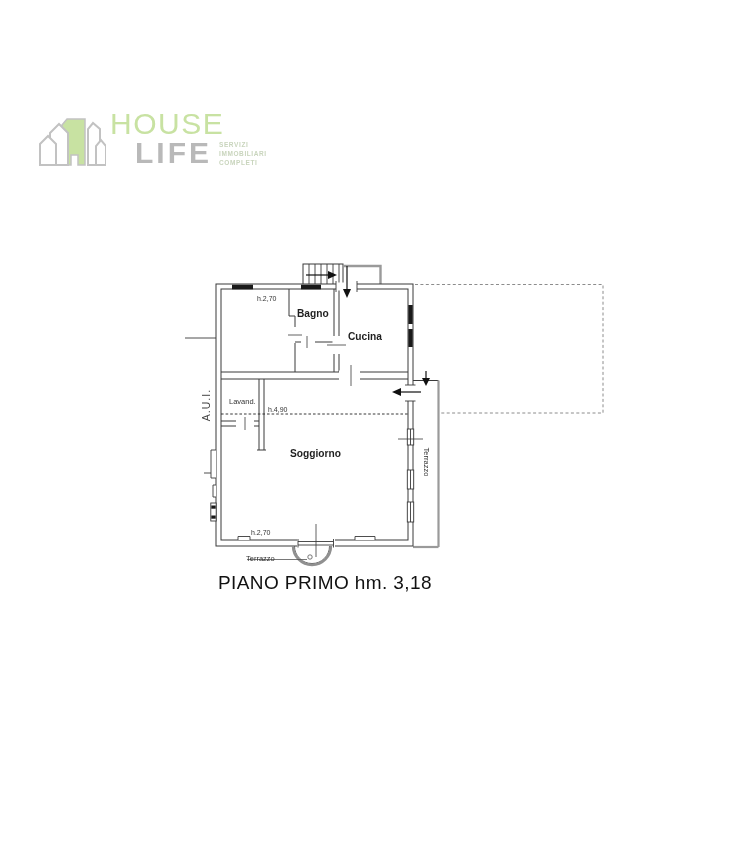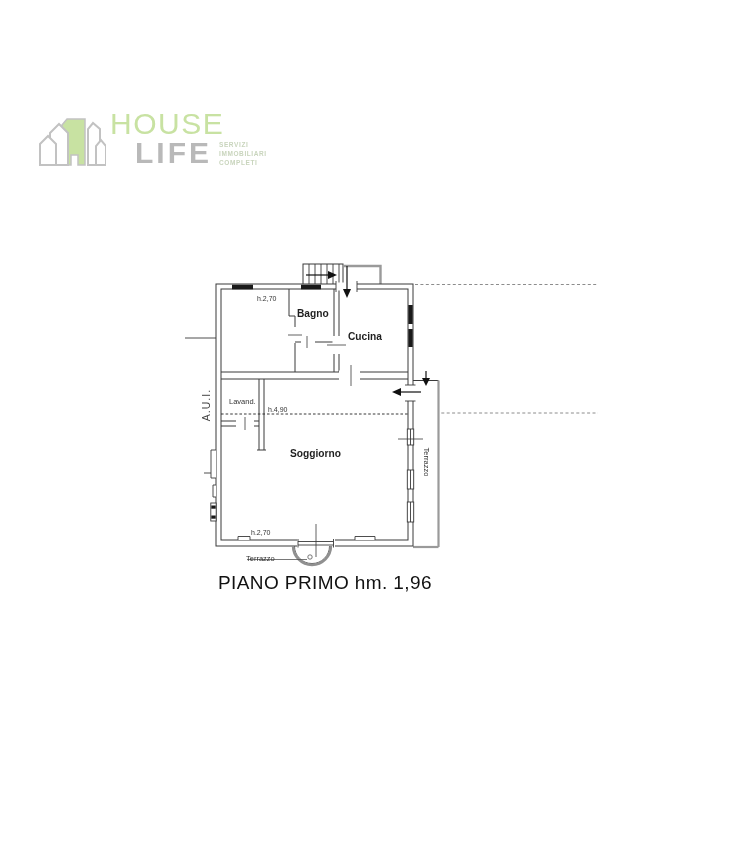--- a/index.html
+++ b/index.html
@@ -1,18 +1,19 @@
 <!DOCTYPE html>
 <html><head>
 <meta charset="utf-8">
 <style>
   html,body{margin:0;padding:0;background:#ffffff;}
   .screen{
     position:relative;width:598px;height:846px;background:#ffffff;overflow:hidden;
     font-family:"Liberation Sans", sans-serif;
+    padding-left:24px;
   }
   
   .logo{position:absolute;left:38px;top:110px;display:flex;align-items:flex-start;}
   .logo-icon{display:block;margin-top:3px;}
   .logo-text{margin-left:4px;line-height:1;}
   .logo-house{
     font-size:30px;font-weight:400;letter-spacing:1.5px;color:#c8e2a2;line-height:28px;
   }
   .logo-bottom{display:flex;align-items:flex-start;margin-left:25px;}
   .logo-life{
@@ -173,15 +174,15 @@
     <g>
       <text class="small-label" x="257" y="301">h.2,70</text>
       <text class="small-label" x="268" y="411.5">h.4,90</text>
       <text class="small-label" x="251" y="535">h.2,70</text>
       <text class="terr-label" x="246" y="561">Terrazzo</text>
       <text class="aui-label" x="206" y="409" text-anchor="middle" transform="rotate(-90 206 405)">A.U.I.</text>
       <text class="terr-label" x="427" y="465" text-anchor="middle" transform="rotate(90 427 462)">Terrazzo</text>
     </g>
   </svg>
 
-  <div class="caption">PIANO PRIMO hm. 1,96</div>
+  <div class="caption">PIANO PRIMO hm. 3,18</div>
 
 </div>
 
 </body></html>

